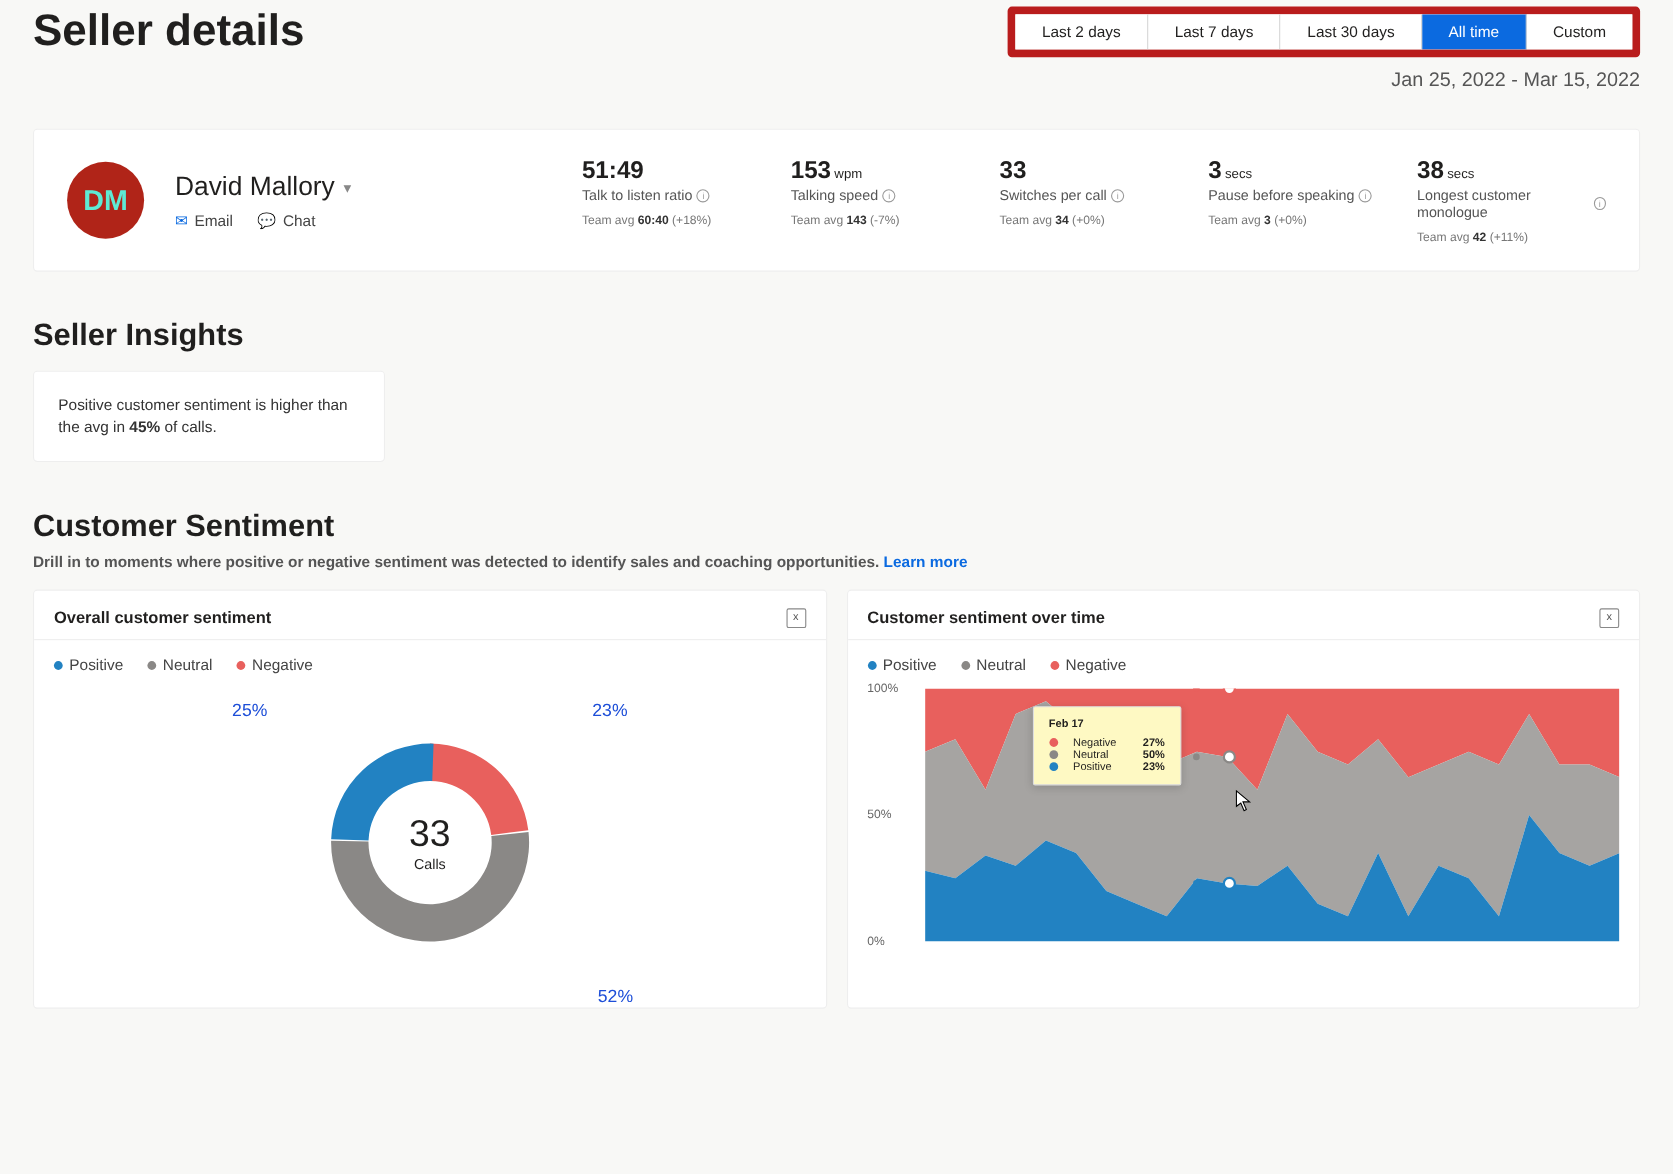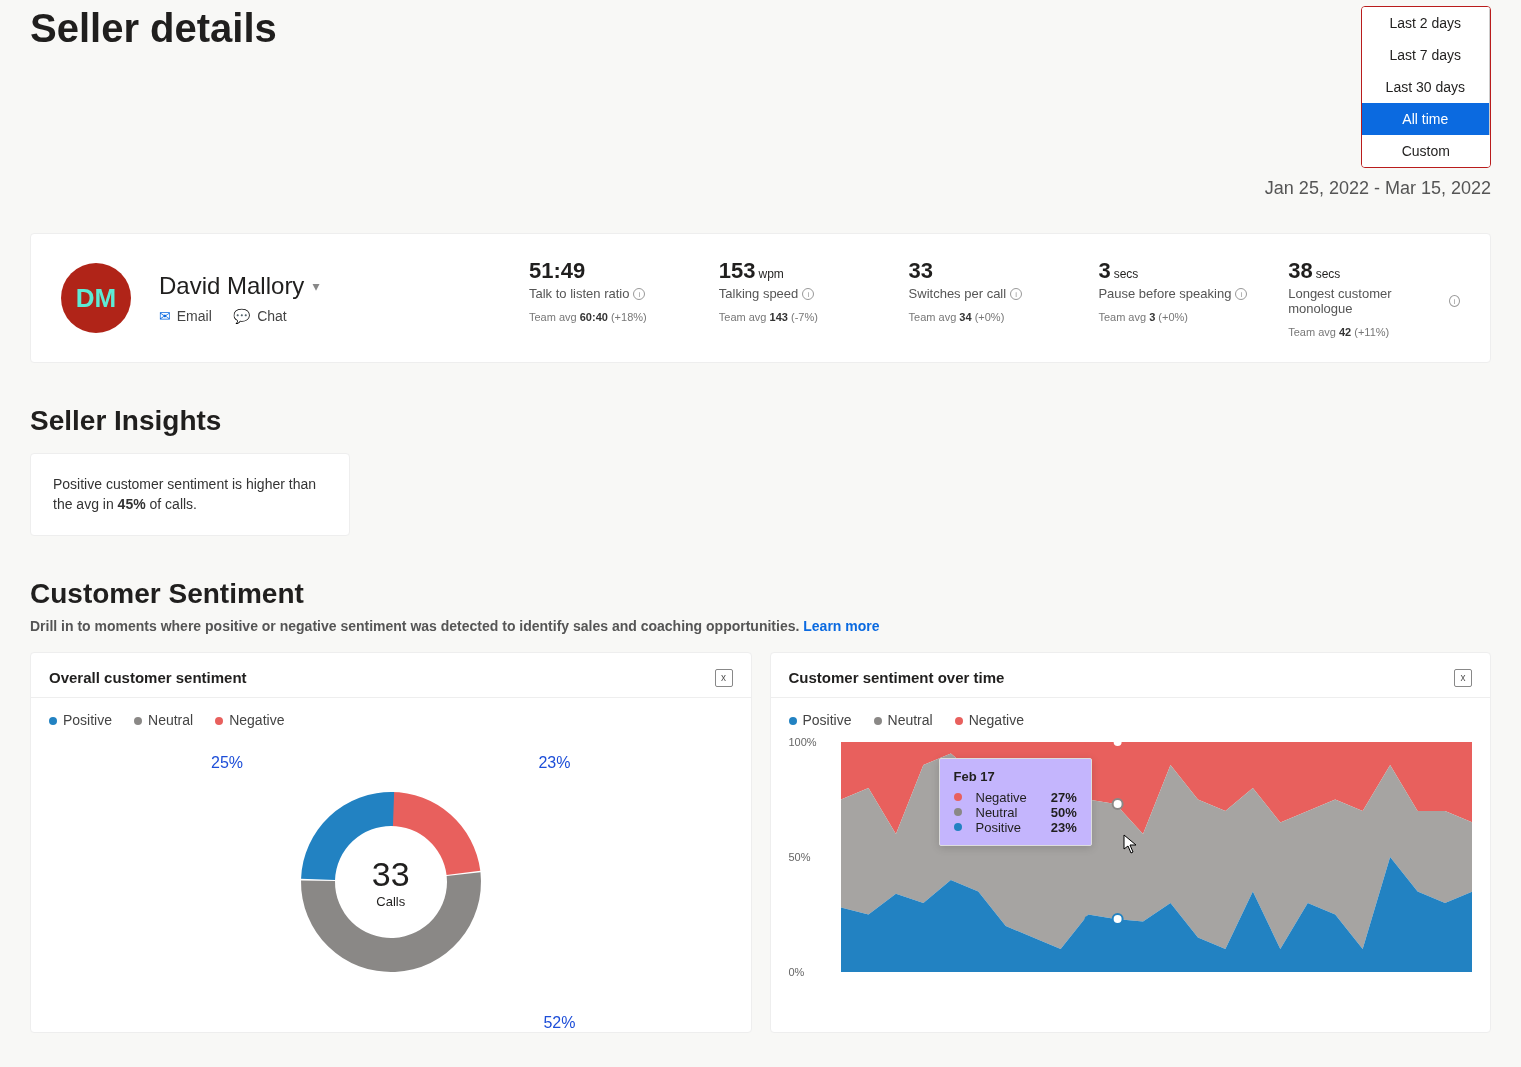--- a/index.html
+++ b/index.html
@@ -20,24 +20,23 @@
     padding-top: 6px;
   }
   .page-title {
     font-size: 40px;
     font-weight: 600;
     margin: 0;
   }
   .time-col { text-align: right; }
   .seg {
     display: inline-flex;
-    border: 1px solid #b91c1c;
+    border: 7px solid #b91c1c;
     border-radius: 4px;
     overflow: hidden;
-    flex-direction: column;
   }
   .seg button {
     background: #fff;
     border: none;
     border-right: 1px solid #ccc;
     padding: 8px 24px;
     font-size: 14px;
     cursor: pointer;
     color: #201f1e;
   }
@@ -133,22 +132,22 @@
   .donut-center { position: absolute; inset: 0; display:flex; flex-direction:column; align-items:center; justify-content:center;}
   .donut-center .num { font-size: 34px; font-weight:400; }
   .donut-center .lbl { font-size: 13px;  }
   .donut-lbl { position: absolute; font-size: 16px; color: #1d4ed8; }
   .line-area { position: relative; padding: 10px 18px 24px 18px; }
   .area-chart { position: relative; width: 100%; height: 230px; }
   .y-lbl { position:absolute; left: 0; font-size: 11px; color:#666; transform: translateY(-50%);}
   .x-lbl-row { display:flex; font-size:12px; color:#555; padding-left:52px; gap:0; margin-top:8px;}
   .x-lbl-row span { flex:1; }
   .tooltip-box {
-    position:absolute; background:#c4b5fd; border:1px solid #ddd; box-shadow:0 2px 8px rgba(0,0,0,.15);
-    border-radius:2px; padding:10px 14px; font-size:13px; left:150px; top:16px;
+    position:absolute; background:#fef9c3; border:1px solid #ddd; box-shadow:0 2px 8px rgba(0,0,0,.15);
+    border-radius:2px; padding:10px 14px; font-size:10px; left:150px; top:16px;
   }
   .tooltip-box .t-title { font-weight:600; margin-bottom:6px; }
   .tooltip-box .t-row { display:flex; align-items:center; gap:8px; }
   .tooltip-box .t-row b { margin-left:auto; padding-left:16px;}
   .cursor-img { position:absolute; left:334px; top:92px; font-size:18px; pointer-events:none;}
 </style>
 </head>
 <body>
 
 <div class="page">

